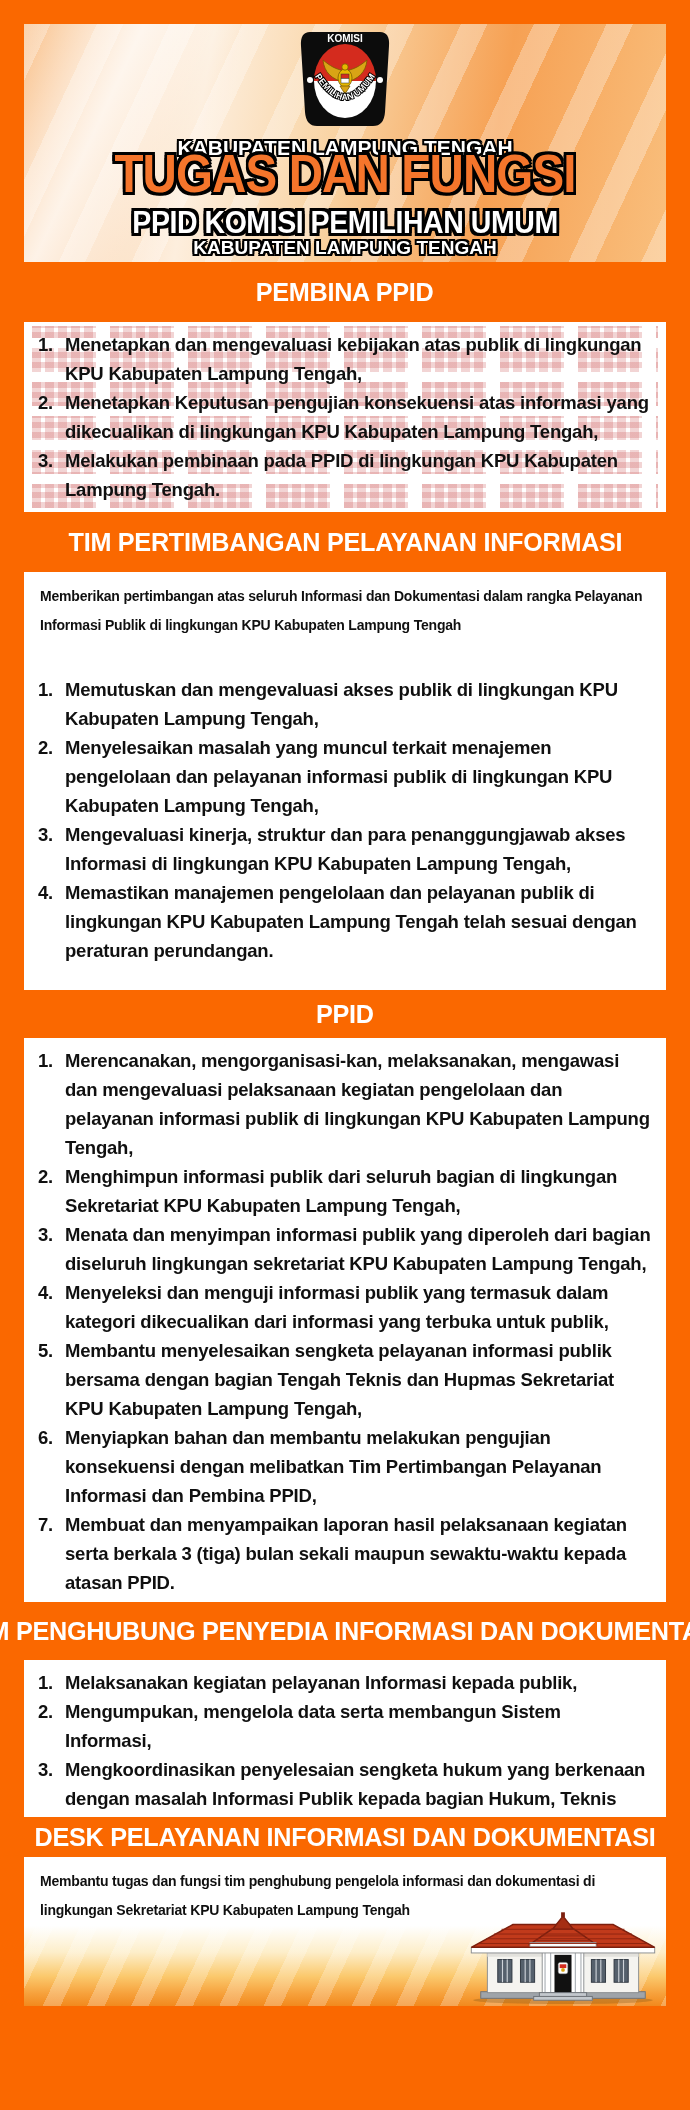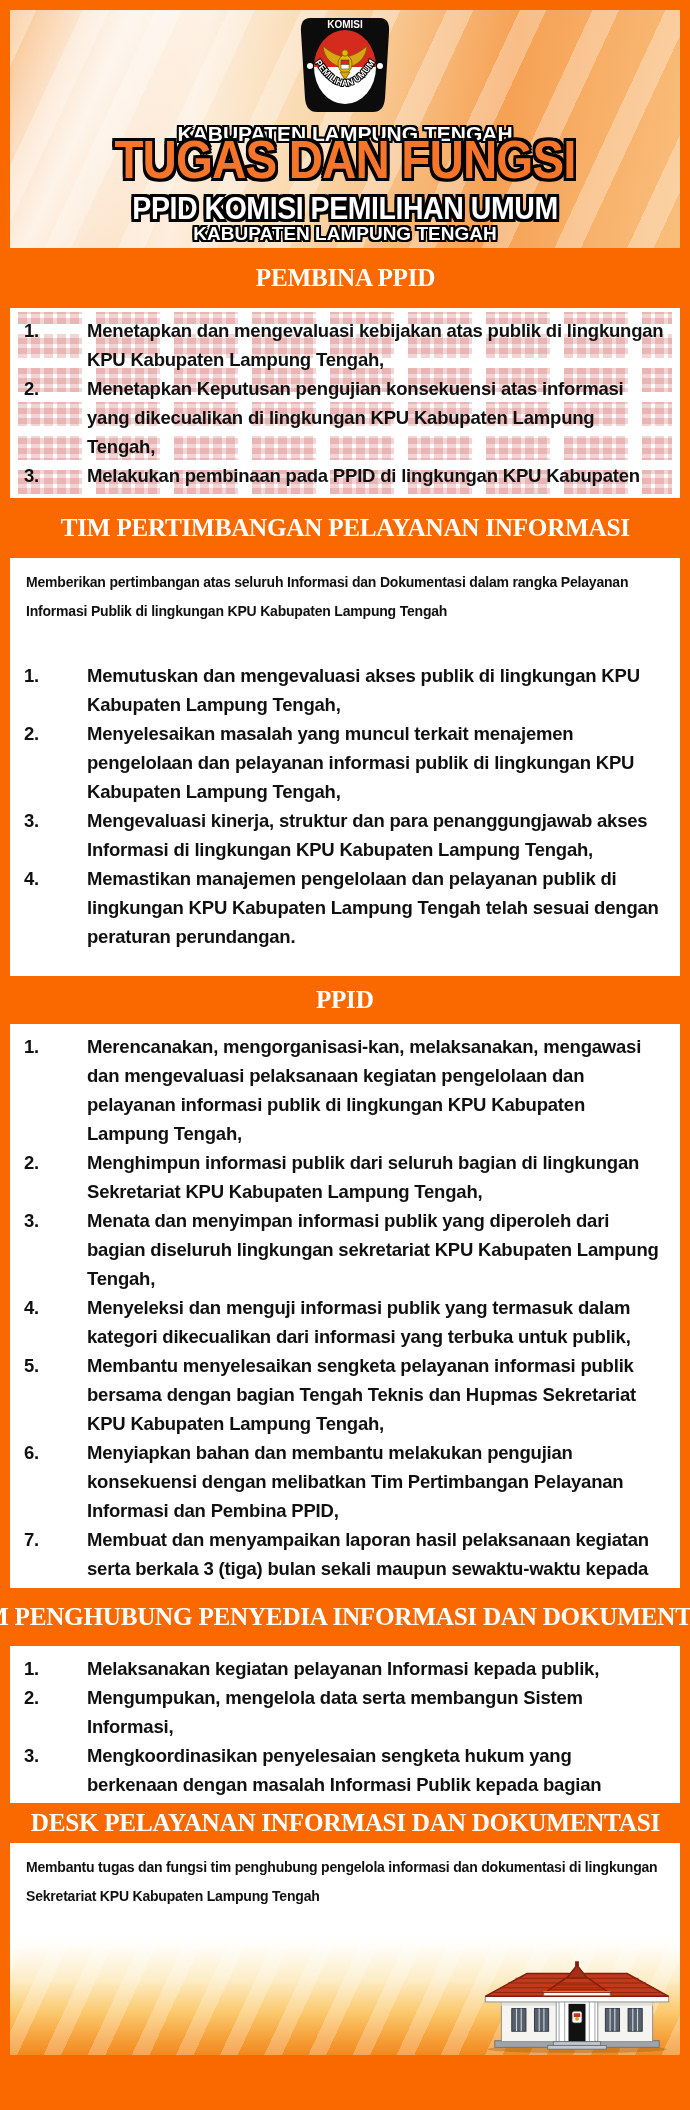--- a/index.html
+++ b/index.html
@@ -1,18 +1,18 @@
 <!DOCTYPE html>
 <html><head>
 <meta charset="utf-8">
 <style>
   html,body { margin:0; padding:0; background:#ffffff; }
   .poster {
     position:relative; width:690px; height:2110px; box-sizing:border-box;
-    background:#FA6800; padding:10px;
+    background:#FA6800; padding:24px;
     font-family:"Liberation Sans", sans-serif;
     display:flex; flex-direction:column; overflow:hidden;
   }
   
   .header {
     position:relative; flex:none; height:238px;
     background:
       linear-gradient(115deg, rgba(255,255,255,0) 0%, rgba(255,255,255,.75) 16%, rgba(255,255,255,0) 30%),
       repeating-linear-gradient(115deg, rgba(255,255,255,.30) 0 24px, rgba(255,255,255,0) 24px 66px),
       linear-gradient(100deg, #f9c089 0%, #fdeedd 28%, #f9d4a4 48%, #f6a154 72%, #f9bf7d 100%);
@@ -32,46 +32,46 @@
   .subtitle {
     position:absolute; top:183px; left:0; right:0; text-align:center;
     color:#fff; font-weight:bold; font-size:31px; line-height:1;
     transform:scaleX(.92); letter-spacing:-0.5px;
   }
   .subtitle-badge {
     position:absolute; top:214px; left:0; right:0; text-align:center;
     color:#fff; font-weight:bold; font-size:19px; line-height:1; letter-spacing:0;
   }
   
-  .band { flex:none; display:flex; align-items:center; justify-content:center; background:#FA6800;font-family:Liberation Serif, serif; }
+  .band { flex:none; display:flex; align-items:center; justify-content:center; background:#FA6800; }
   .band-label {
     color:#fff; font-weight:bold; font-size:26px; letter-spacing:-0.3px;
     transform:scaleX(.97); white-space:nowrap;
   }
   .b1{height:60px}.b2{height:60px}.b3{height:62px}.b4{height:48px}.b5{height:58px}.b6{height:40px}
   
   .box { flex:none; position:relative; background:#fff; padding:8px 14px; box-sizing:border-box; overflow:hidden; }
   .h190{height:190px}.h95{height:95px}.h323{height:323px}.h564{height:564px}.h157{height:157px}
-  .box-last { height:212px; padding-bottom:0;
+  .box-last { height:149px; padding-bottom:0;
     background:
       repeating-linear-gradient(115deg, rgba(255,255,255,.25) 0 16px, rgba(255,255,255,0) 16px 40px),
       linear-gradient(180deg, #ffffff 0%, #ffffff 46%, #fdeec9 64%, #fbc96d 80%, #f6a03a 92%, #f2891e 100%);
   }
   .watermark::before {
     content:""; position:absolute; inset:4px 8px; pointer-events:none;
     background-image:
       repeating-linear-gradient(90deg, rgba(255,255,255,0) 0 64px, #fff 64px 78px),
       repeating-linear-gradient(0deg, rgba(255,255,255,0) 0 24px, #fff 24px 34px),
       repeating-linear-gradient(90deg, rgba(205,90,90,.26) 0 9px, rgba(255,255,255,0) 9px 13px),
       repeating-linear-gradient(0deg, rgba(205,90,90,.26) 0 6px, rgba(255,255,255,0) 6px 10px);
   }
   .li { position:relative; display:flex; color:#101010; font-weight:bold;
         font-size:18.5px; line-height:29px; letter-spacing:-0.2px; }
   .li .num { flex:none; width:27px; }
-  .li .txt { flex:1;margin-left:36px; }
+  .li .txt { flex:1; }
   .para { position:relative; color:#101010; font-weight:bold; font-size:14px;
           line-height:29px; letter-spacing:-0.2px; padding:2px 2px 0 2px; }
   
   .building { position:absolute; right:3px; bottom:2px; }
 </style>
 </head>
 <body>
 
 <div class="poster">
 

